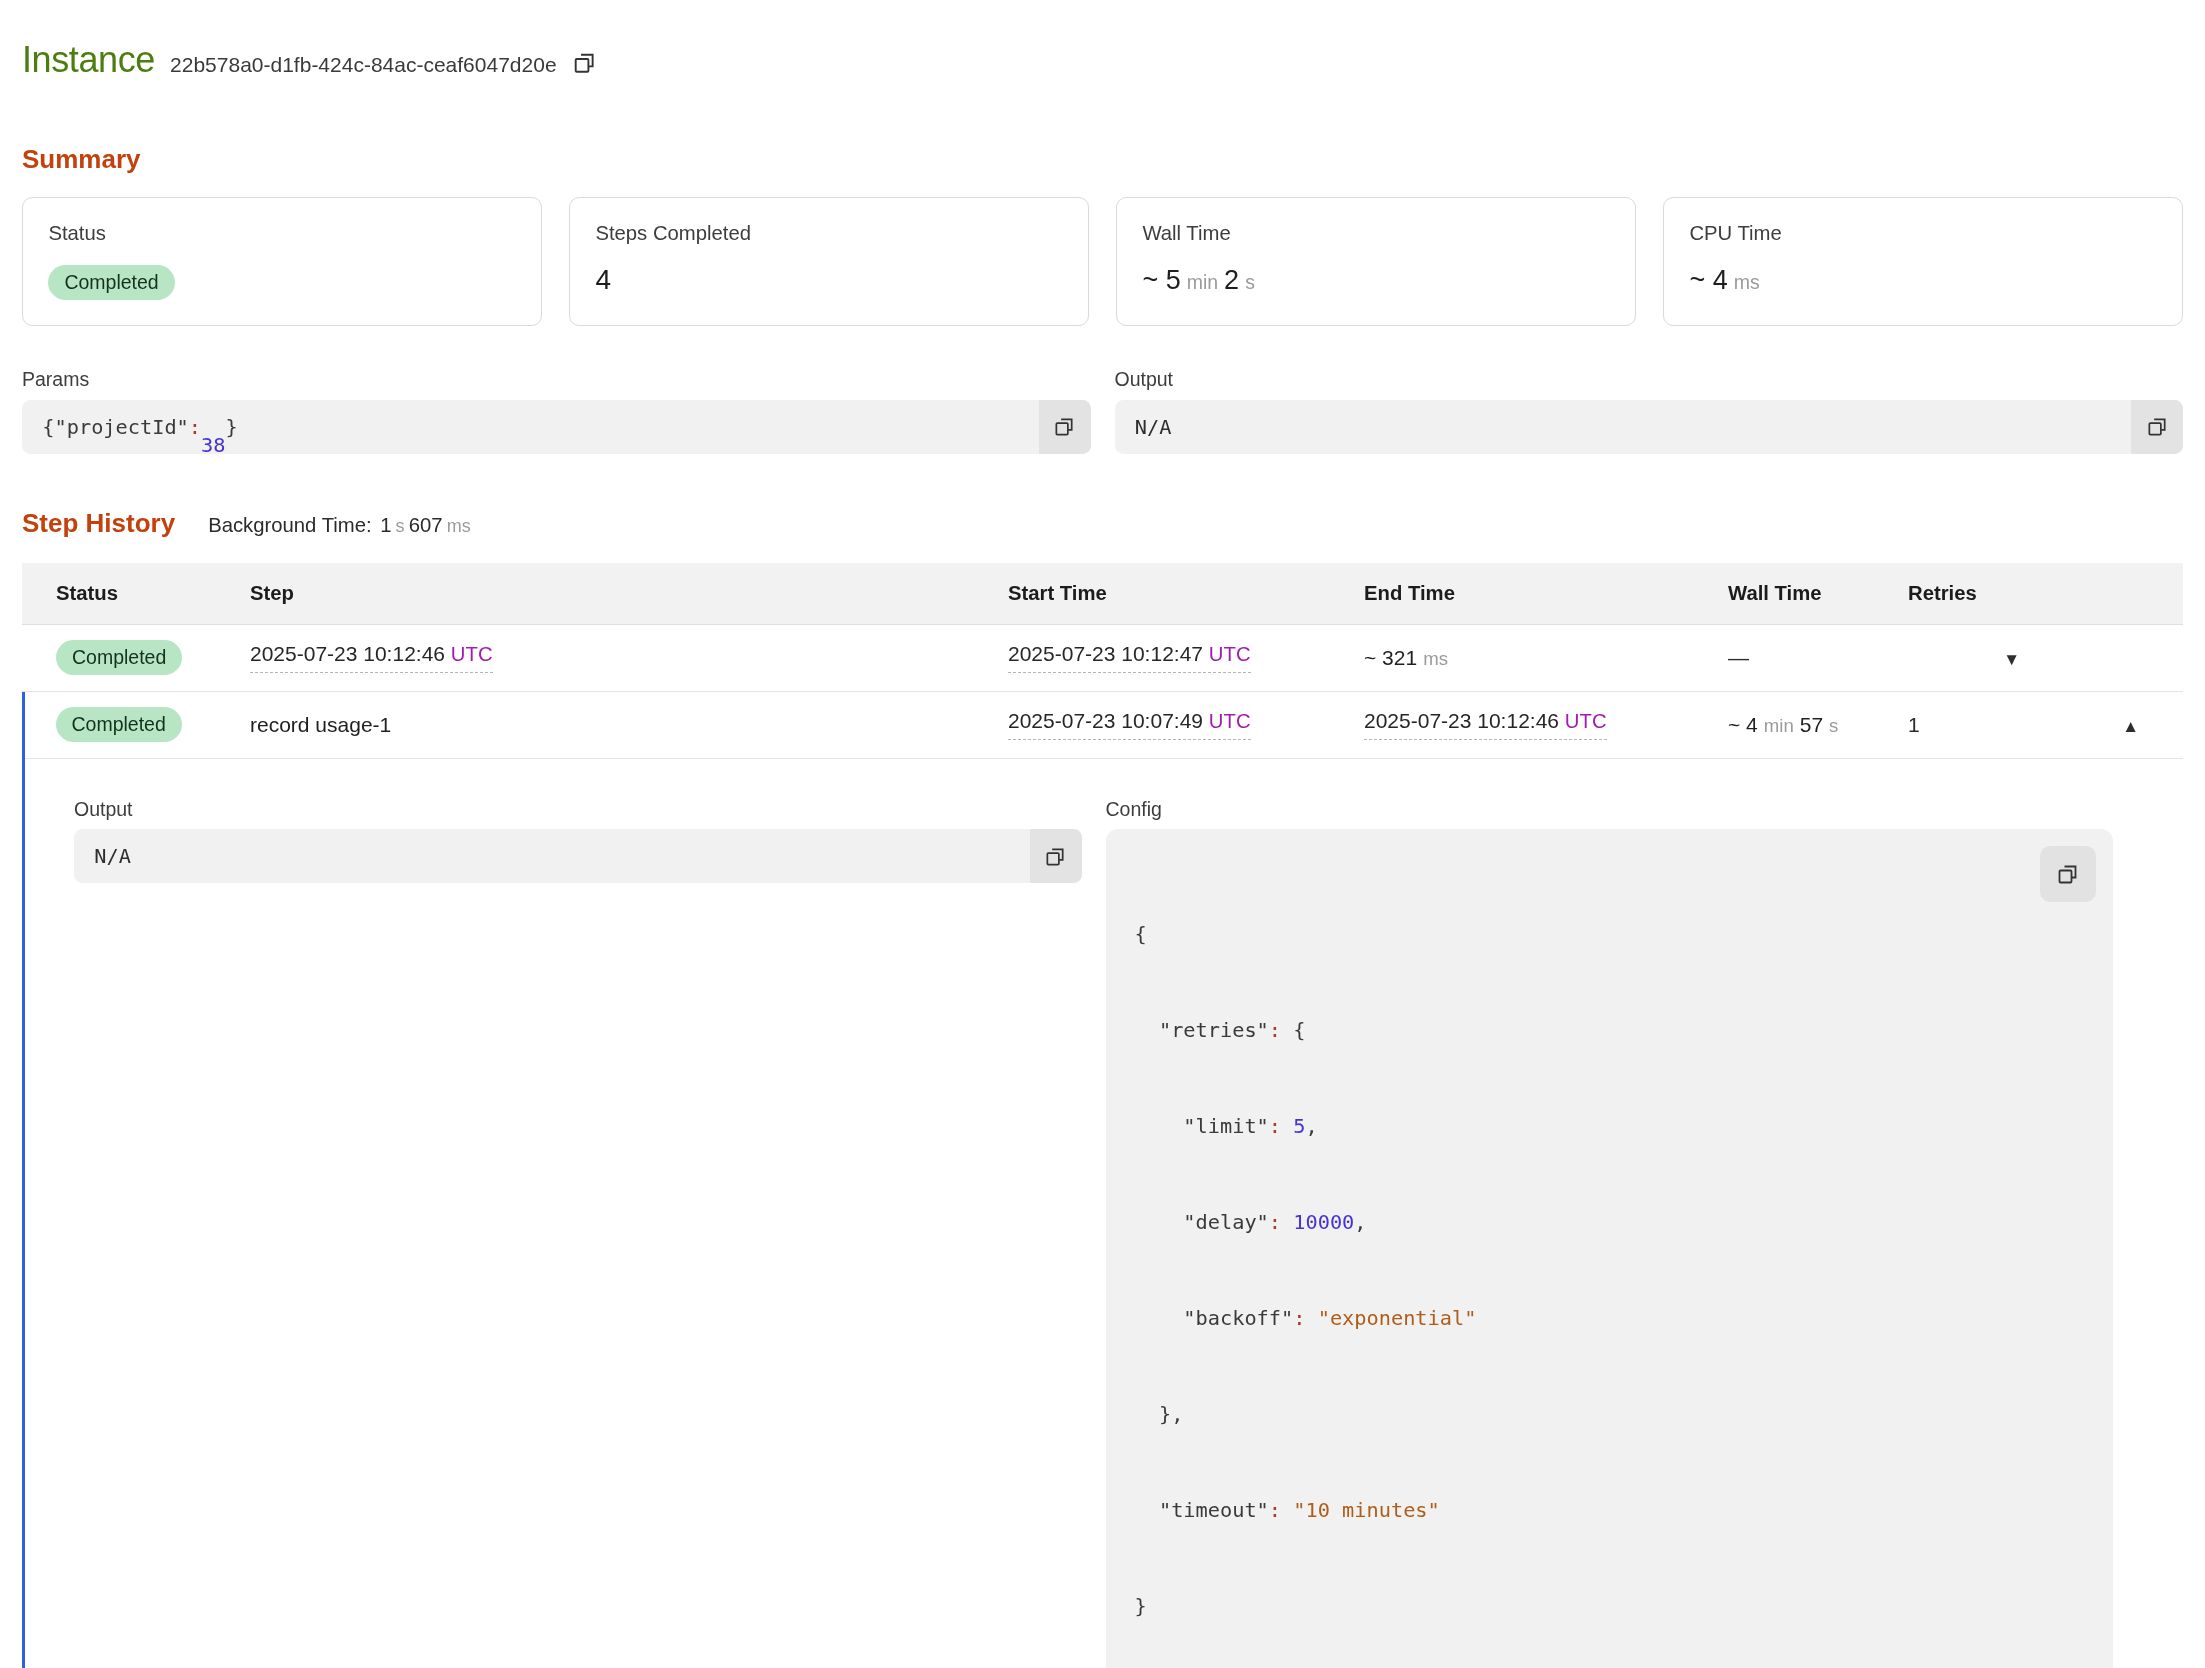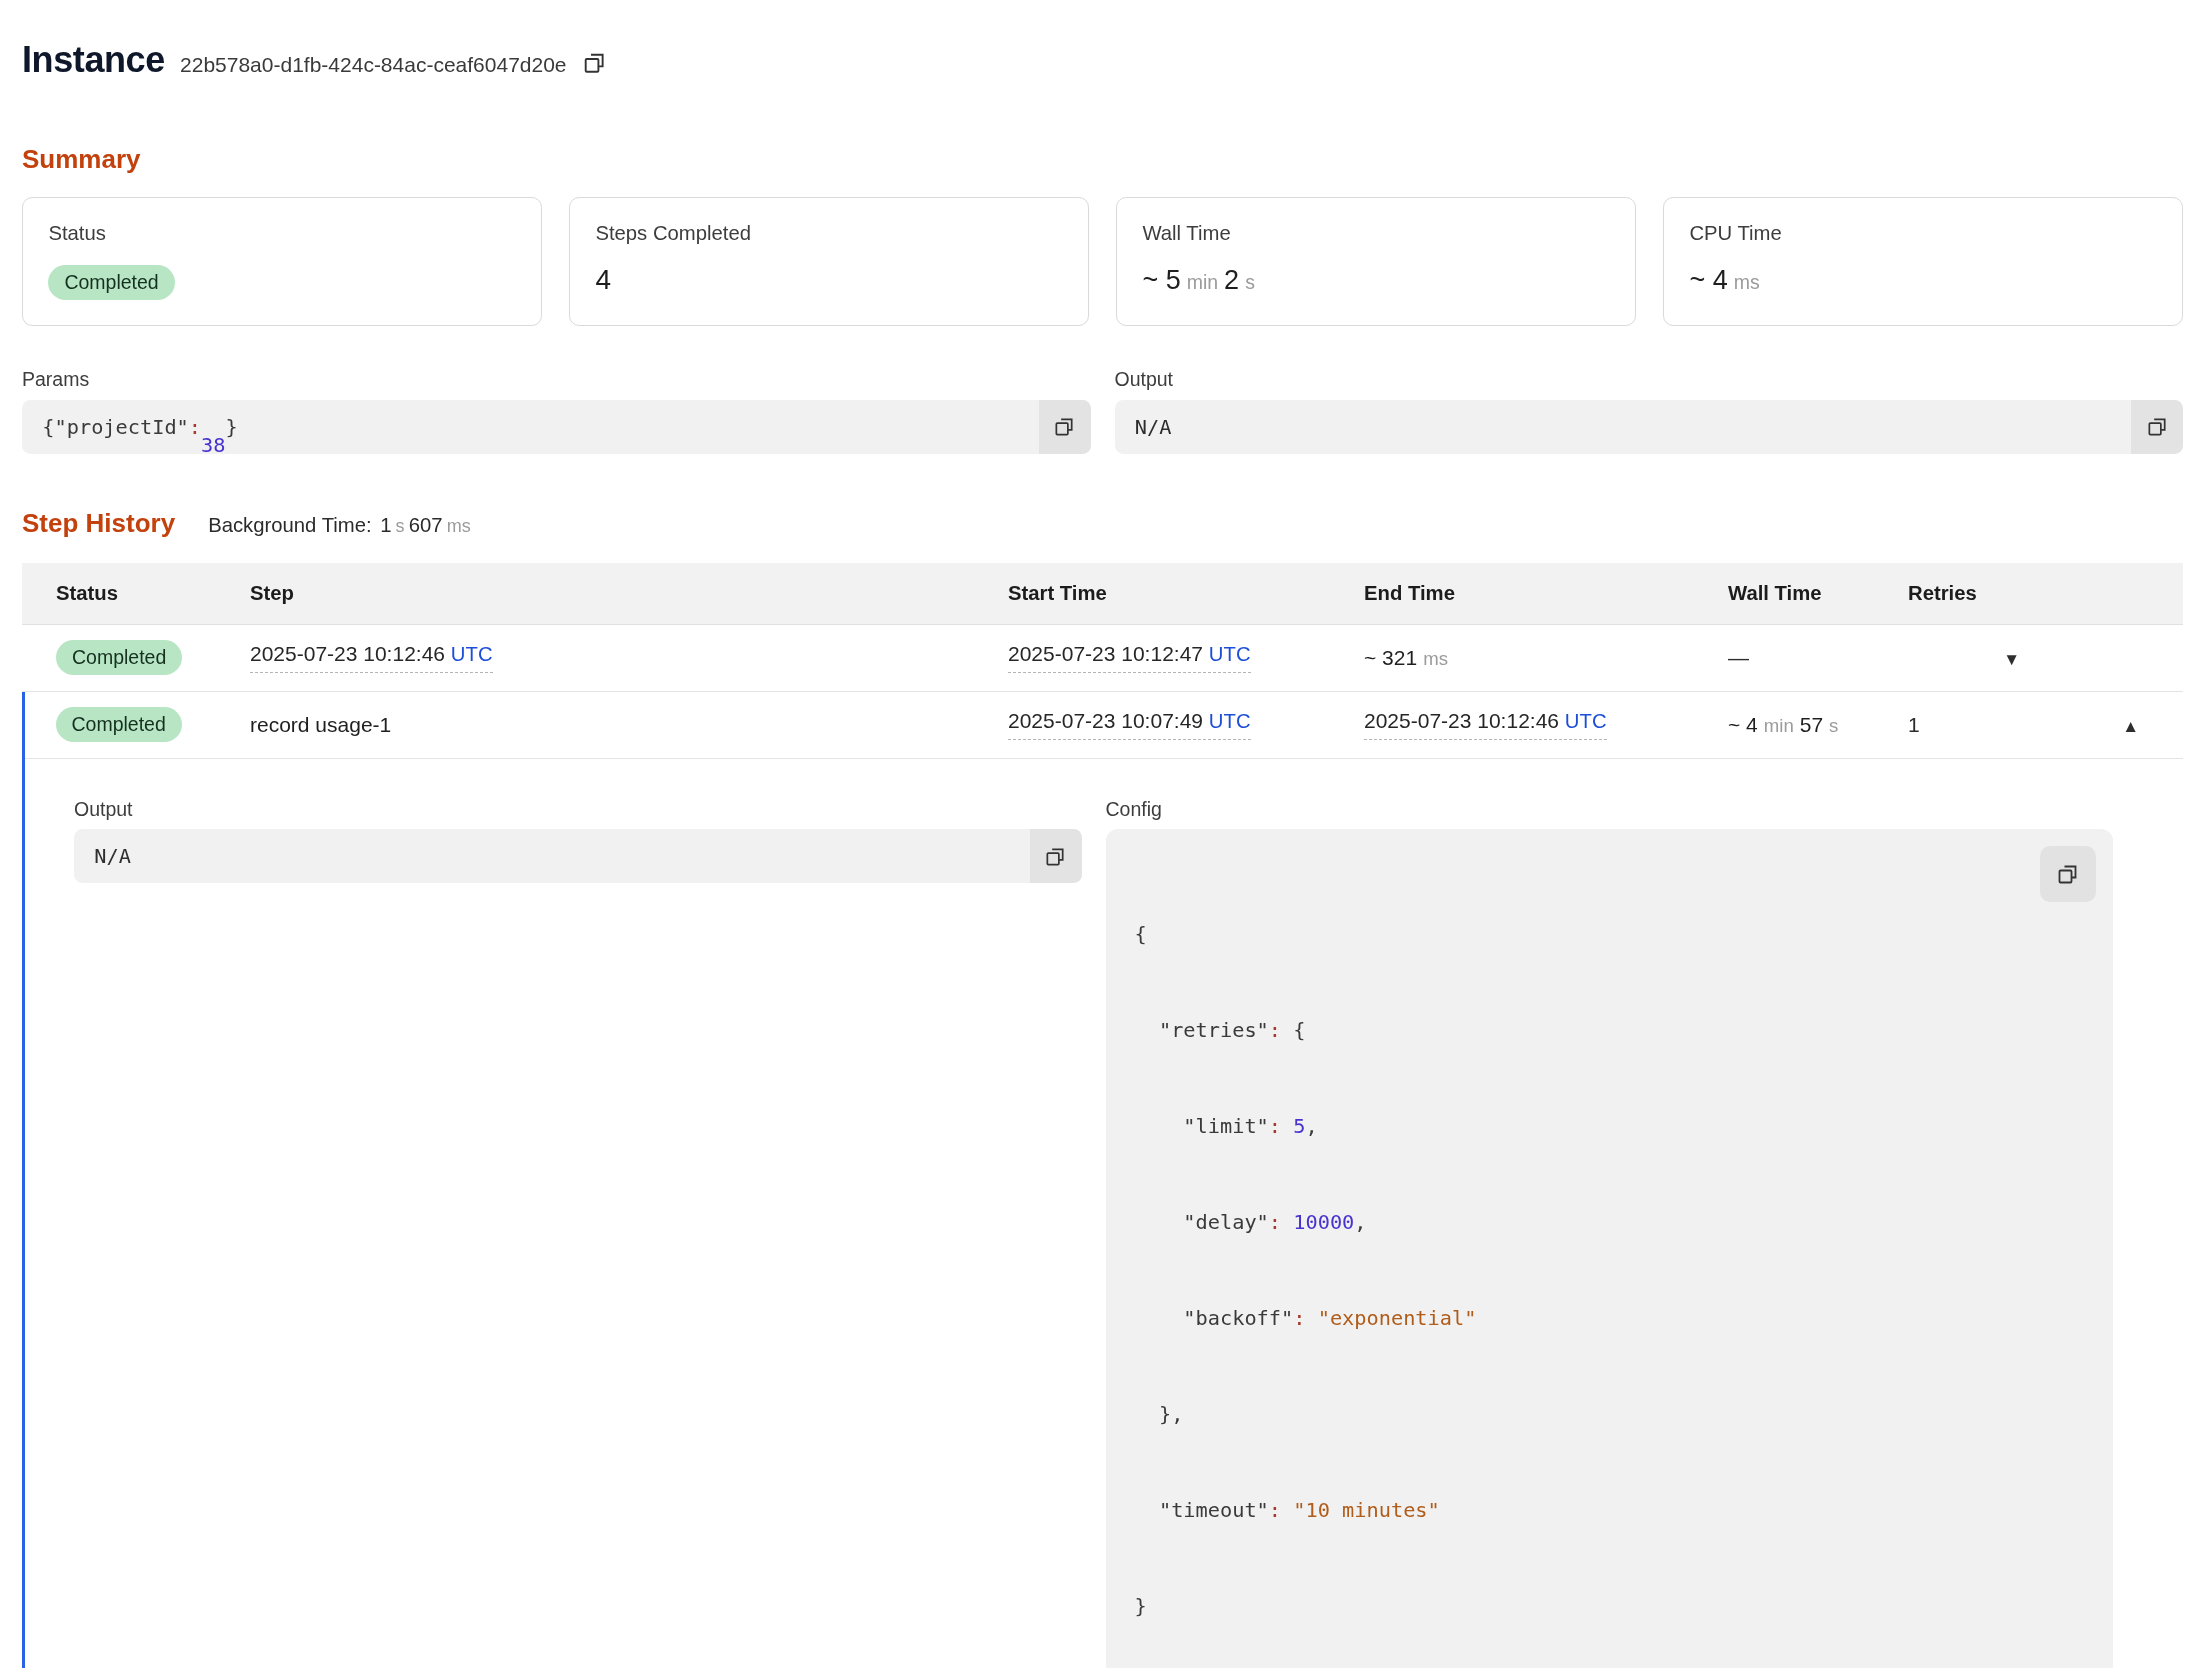--- a/index.html
+++ b/index.html
@@ -5,21 +5,21 @@
   html,body{margin:0;padding:0;background:#ffffff;}
   body{
     width:2205px;min-height:1669px;box-sizing:border-box;
     font-family:"Liberation Sans",sans-serif;color:#1f1f1f;
     -webkit-font-smoothing:antialiased;
   }
   .page{padding:39px 22px 0 22px;}
 
   
   .title-row{display:flex;align-items:baseline;gap:15.2px;}
-  .title-row h1{margin:0;font-size:36px;font-weight:700;letter-spacing:-0.4px;color:#0f172a;}
+  .title-row h1{margin:0;font-size:36px;font-weight:400;letter-spacing:-0.4px;color:#4d7c0f;}
   .instance-id{font-size:21px;color:#3a3a3a;}
   .icon-btn{background:none;border:none;padding:0;cursor:pointer;display:inline-flex;align-items:center;}
   .copy-svg{display:block;}
 
   
   h2.section{margin:63px 0 0 0;font-size:26px;font-weight:700;color:#c2410c;}
 
   
   .cards{display:flex;gap:27px;margin-top:22px;}
   .card{flex:1;border:1.7px solid #d9d9d9;border-radius:10.2px;box-sizing:border-box;
@@ -66,21 +66,21 @@
                align-items:center;}
   .thead{background:#f2f2f2;height:61px;font-size:20.3px;font-weight:700;color:#1c1c1c;
          border-bottom:1.7px solid #e0e0e0;}
   .thead > div:first-child{padding-left:34px;}
   .trow{height:66px;font-size:21px;border-bottom:1.7px solid #e4e4e4;}
   .trow > div:first-child{padding-left:34px;}
   .cell-arrow{text-align:right;padding-right:44px;}
   .chev{background:none;border:none;padding:0;cursor:pointer;font-size:17px;color:#2e2e2e;}
   .ts{display:inline-block;border-bottom:1.7px dashed #b4b4b4;padding-bottom:6px;white-space:nowrap;}
   .ts .date{color:#262626;}
-  .ts .tz{color:#1d4ed8;font-size:20.3px;}
+  .ts .tz{color:#a21caf;font-size:20.3px;}
   .cell-dur .seg-n{font-size:21px;}
   .cell-dur .seg-u{font-size:18.6px;}
   .retries{color:#2b2b2b;}
 
   
   .expanded-group{border-left:3.4px solid #2b61e6;border-bottom:1.7px solid #e0e0e0;}
   .expanded-group .trow{border-bottom:1.7px solid #e4e4e4;}
   .detail{padding:39px 70px 42px 49px;}
   .detail-io{display:flex;gap:24px;}
   .detail-col{flex:1;min-width:0;}

